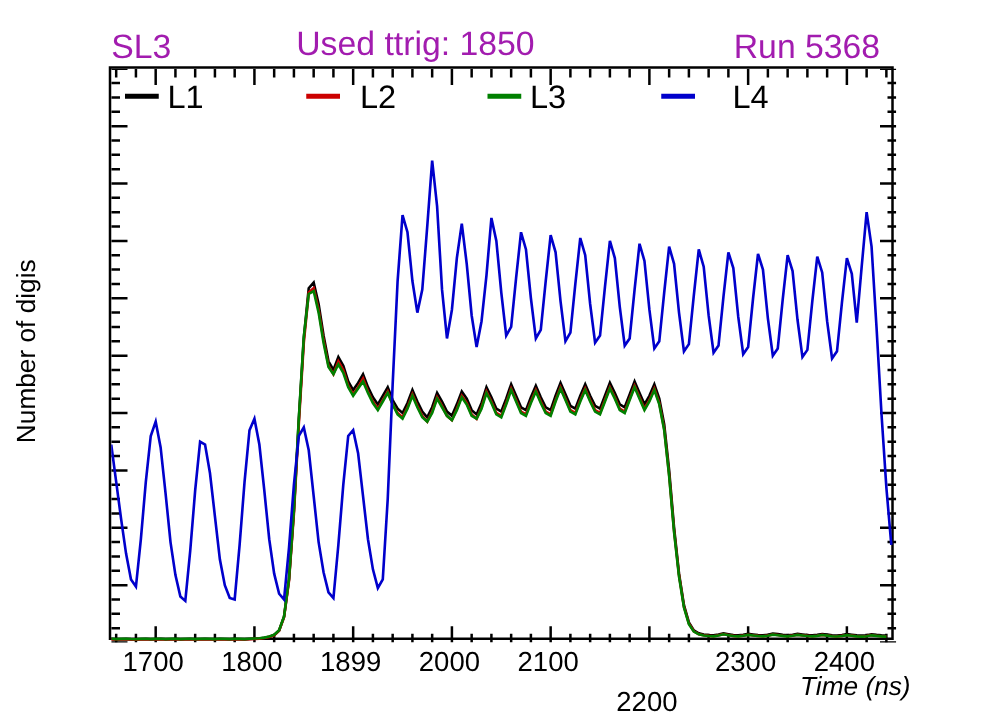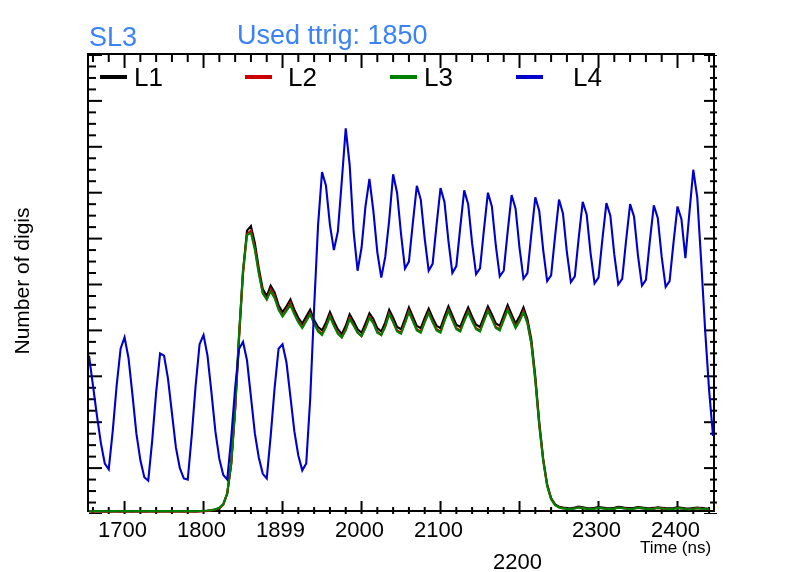--- a/index.html
+++ b/index.html
@@ -1,48 +1,49 @@
 <!DOCTYPE html>
 <html><head>
 <meta charset="utf-8">
 <style>
   html,body{margin:0;padding:0;background:#ffffff;}
   body{width:796px;height:572px;font-family:"Liberation Sans",sans-serif;color:#000;overflow:hidden;}
   #root{position:relative;width:796px;height:572px;background:#fff;}
 
-  .hdr{position:absolute;font-size:27px;color:#3b82f6;white-space:nowrap;line-height:1;}
+  .hdr{position:absolute;font-size:27px;color:#a21caf;white-space:nowrap;line-height:1;}
   #hdr-left{left:89px;top:24px;}
   #hdr-center{left:237px;top:22px;}
   #hdr-right{left:587px;top:24px;}
 
   #frame{position:absolute;left:87px;top:53px;width:628px;height:459px;
          border:2px solid #000;box-sizing:border-box;background:#fff;}
 
   #plot-svg{position:absolute;left:0;top:0;width:628px;height:459px;display:block;}
   #ylabels{position:absolute;left:0px;top:0;width:82px;height:572px;}
   .xtick-label{position:absolute;font-size:22px;white-space:nowrap;line-height:1;text-align:center;}
   #xlabels{position:absolute;left:0;top:0;width:796px;height:572px;}
 
   #ytitle{position:absolute;left:-78px;top:175px;width:200px;font-size:21px;
           transform:rotate(-90deg);transform-origin:center center;text-align:center;white-space:nowrap;}
   #ytitle-wrap{position:absolute;left:0;top:0;width:1px;height:1px;}
-  #xtitle{position:absolute;left:640px;top:538px;font-size:17px;white-space:nowrap;}
+  #xtitle{position:absolute;left:640px;top:538px;font-size:21px;white-space:nowrap;font-style:italic;}
 
   #legend{position:absolute;left:100px;top:60px;width:560px;height:34px;}
   .leg-item{position:absolute;top:0;height:34px;display:flex;align-items:center;gap:7px;}
   .leg-line{display:block;width:27px;height:4px;}
   .leg-txt{font-size:26px;line-height:1;}
 </style>
 </head>
 <body>
 
 <div id="root">
 
   <div class="hdr" id="hdr-left">SL3</div>
   <div class="hdr" id="hdr-center">Used ttrig: 1850</div>
+  <div class="hdr" id="hdr-right">Run 5368</div>
 
   <div id="ylabels"></div>
   <div id="xlabels">
       <div class="xtick-label" style="left: 82.5472px; width: 80px; top: 519px;">1700</div>
       <div class="xtick-label" style="left: 161.541px; width: 80px; top: 519px;">1800</div>
       <div class="xtick-label" style="left: 240.535px; width: 80px; top: 519px;">1899</div>
       <div class="xtick-label" style="left: 319.528px; width: 80px; top: 519px;">2000</div>
       <div class="xtick-label" style="left: 398.522px; width: 80px; top: 519px;">2100</div>
       <div class="xtick-label" style="left: 477.516px; width: 80px; top: 519px; margin-top: 32px;">2200</div>
       <div class="xtick-label" style="left: 556.509px; width: 80px; top: 519px;">2300</div>
@@ -233,19 +234,19 @@
         <span class="leg-txt">L1</span>
       </div>
       <div class="leg-item" style="left: 145px; gap: 16px;">
         <span class="leg-line" style="background: rgb(204, 0, 0);"></span>
         <span class="leg-txt">L2</span>
       </div>
       <div class="leg-item" style="left: 290px;">
         <span class="leg-line" style="background: rgb(0, 128, 0);"></span>
         <span class="leg-txt">L3</span>
       </div>
-      <div class="leg-item" style="left: 416px; gap: 30px;">
+      <div class="leg-item" style="left: 429px; gap: 30px;">
         <span class="leg-line" style="background: rgb(0, 0, 204);"></span>
         <span class="leg-txt">L4</span>
       </div>
     </div>
 
 </div>
 
 </body></html>

